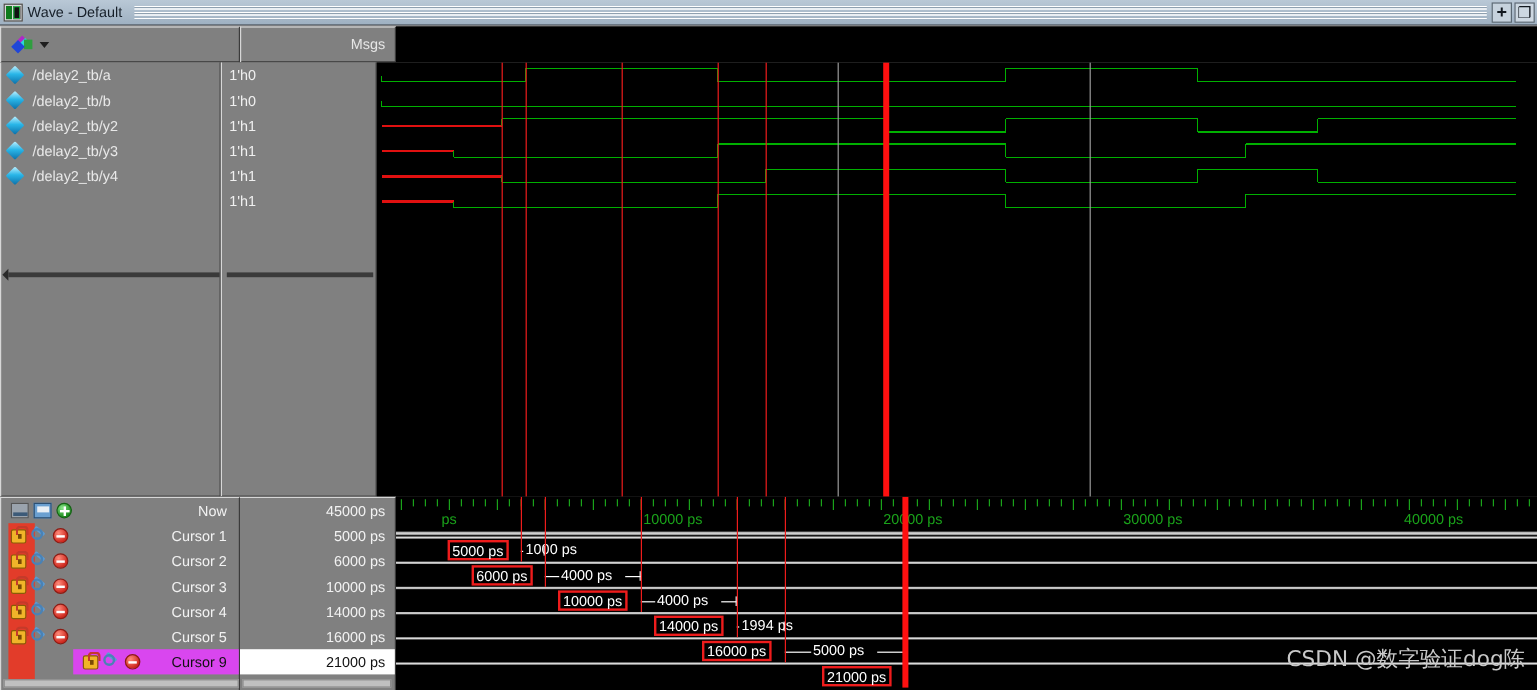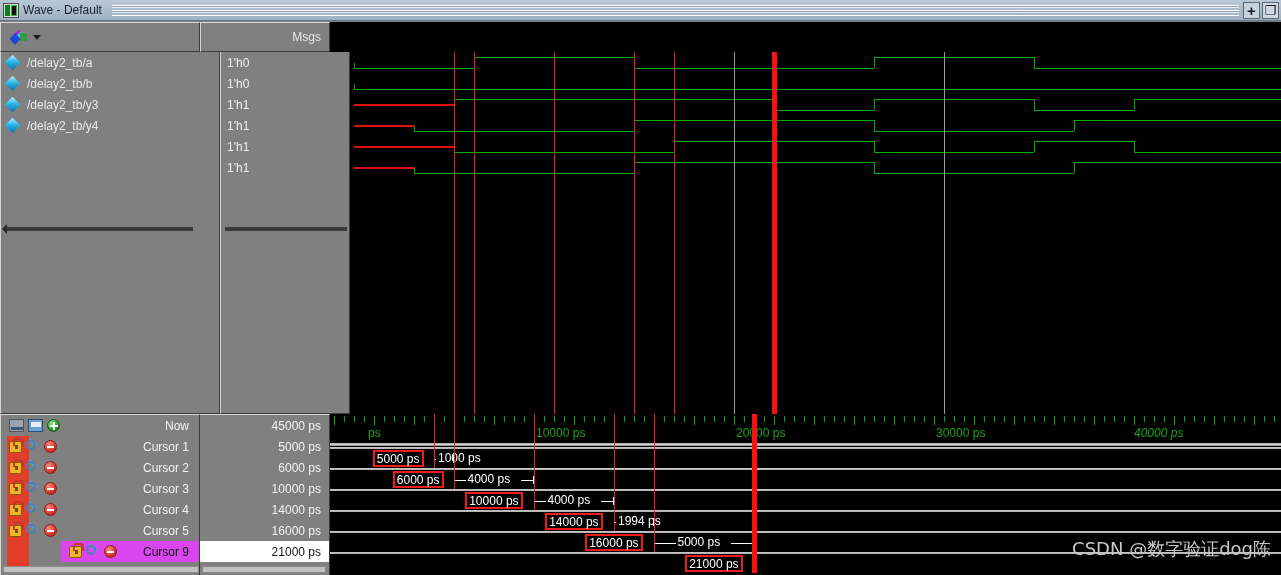--- a/index.html
+++ b/index.html
@@ -93,21 +93,21 @@
     border-left:4px solid transparent;border-right:4px solid transparent;
     border-top:5px solid #1e1e1e; }
 
   
   .main {
     position: absolute; left: 0; top: 52px;
     width: 1281px; height: 362px;
     display: flex;
   }
   .names-pane {
-    width: 220px; height: 362px; background: #808080;
+    width: 184px; height: 362px; background: #808080;
     border-left: 1px solid #d7d7d7; border-right: 1px solid #3b3b3b;
     border-bottom: 1px solid #3b3b3b;
     position: relative; overflow: hidden;
   }
   .values-pane {
     width: 130px; height: 362px; background: #808080;
     border-left: 1px solid #d7d7d7; border-right: 1px solid #3b3b3b;
     border-bottom: 1px solid #3b3b3b;
     position: relative; overflow: hidden;
   }
@@ -318,20 +318,24 @@
   <div class="main">
 
     <div class="names-pane">
       <div class="sig-row">
         <span class="wdiamond"></span>
         <span class="sig-name">/delay2_tb/a</span>
       </div>
       <div class="sig-row">
         <span class="wdiamond"></span>
         <span class="sig-name">/delay2_tb/b</span>
+      </div>
+      <div class="sig-row">
+        <span class="wdiamond"></span>
+        <span class="sig-name">/delay2_tb/y2</span>
       </div>
       <div class="sig-row">
         <span class="wdiamond"></span>
         <span class="sig-name">/delay2_tb/y3</span>
       </div>
       <div class="sig-row">
         <span class="wdiamond"></span>
         <span class="sig-name">/delay2_tb/y4</span>
       </div>
       <div class="names-scroll"></div>
@@ -623,21 +627,21 @@
           <div class="tick cur" style="left: 104px;"></div>
           <div class="tick cur" style="left: 124px;"></div>
           <div class="tick cur" style="left: 204px;"></div>
           <div class="tick cur" style="left: 284px;"></div>
           <div class="tick cur" style="left: 324px;"></div>
           <div class="tick cur" style="left: 424px;"></div>
           <div class="ruler-label" style="left: -2px;">ps</div>
           <div class="ruler-label" style="left: 166px;">10000 ps</div>
           <div class="ruler-label" style="left: 366px;">20000 ps</div>
           <div class="ruler-label" style="left: 566px;">30000 ps</div>
-          <div class="ruler-label" style="left: 764px; font-style: italic;">40000 ps</div>
+          <div class="ruler-label" style="left: 800px;">40000 ps</div>
         </div>
       <div class="ruler-sep"></div>
       <div id="meas-area">
           <div class="meas-row" style="top: 33px;">
             <div class="meas-line"></div>
             <div class="badge" style="left: 42.8px;">5000 ps</div>
             <div class="delta-bar" style="left: 104px; width: 2px;"></div>
             <div class="delta" style="left: 108px;">1000 ps</div>
             <div class="delta-bar" style="left: 161px; width: 0px;"></div>
             <div class="delta-cap" style="left: 123px;"></div>

